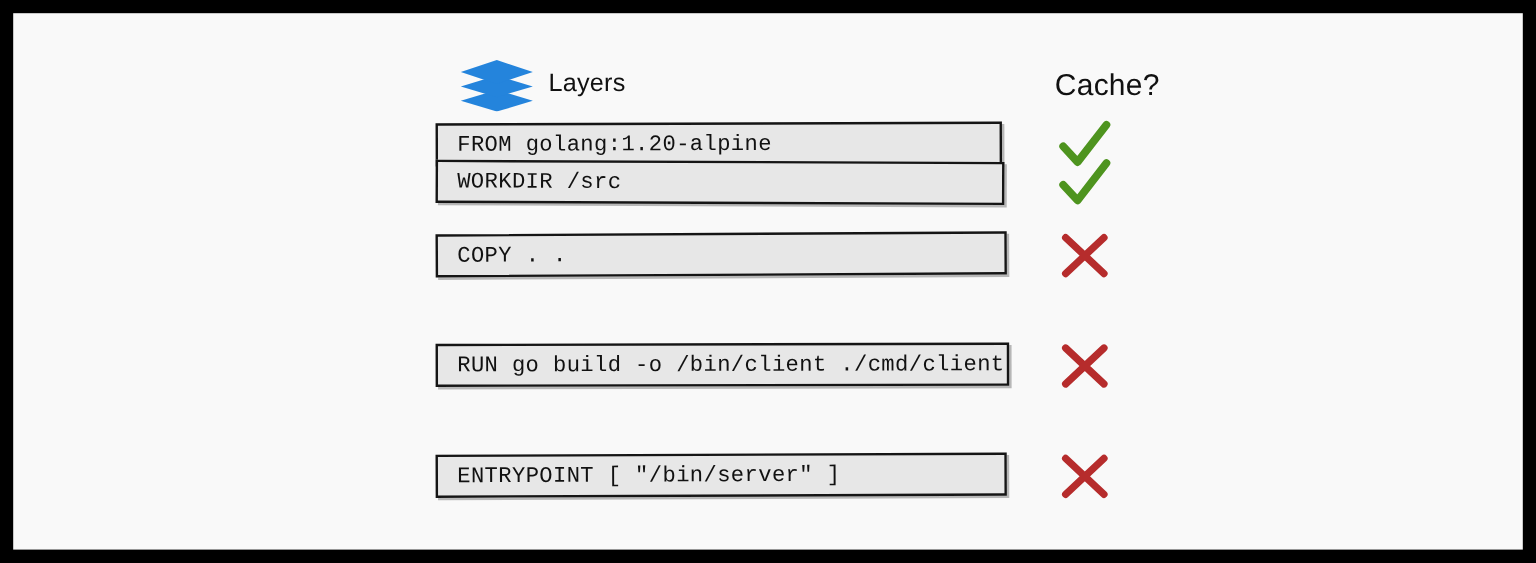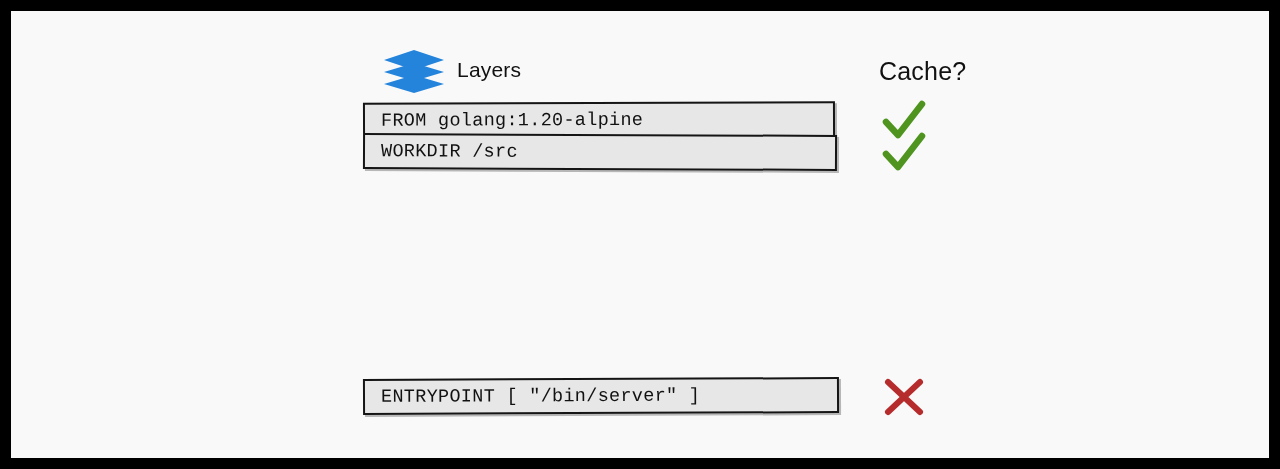--- a/index.html
+++ b/index.html
@@ -150,20 +150,40 @@
         <div class="row row-1" style="left: 0px; top: 123px; width: 100%;">
           <div class="layer-box" style="left: 352px; width: 474px;">
             <span class="layer-text">WORKDIR /src</span>
           </div>
           <div class="cache-mark" style="left: 866px; top: -8px;">
             <svg viewBox="0 0 54 54" xmlns="http://www.w3.org/2000/svg">
               <path d="M9 28 L21 41 L45 10" fill="none" stroke="#4e941f" stroke-width="6.5" stroke-linecap="round" stroke-linejoin="round"></path>
             </svg>
           </div>
         </div>
+        <div class="row row-2" style="left: 0px; top: 183px; width: 100%;">
+          <div class="layer-box" style="left: 352px; width: 476px;">
+            <span class="layer-text">COPY . .</span>
+          </div>
+          <div class="cache-mark" style="left: 866px; top: -8px;">
+            <svg viewBox="0 0 54 54" xmlns="http://www.w3.org/2000/svg">
+              <path d="M11 12 L43 42 M43 12 L11 42" fill="none" stroke="#b62c2c" stroke-width="6" stroke-linecap="round"></path>
+            </svg>
+          </div>
+        </div>
+        <div class="row row-4" style="left: 0px; top: 275px; width: 100%;">
+          <div class="layer-box" style="left: 352px; width: 478px;">
+            <span class="layer-text">RUN go build -o /bin/client ./cmd/client</span>
+          </div>
+          <div class="cache-mark" style="left: 866px; top: -8px;">
+            <svg viewBox="0 0 54 54" xmlns="http://www.w3.org/2000/svg">
+              <path d="M11 12 L43 42 M43 12 L11 42" fill="none" stroke="#b62c2c" stroke-width="6" stroke-linecap="round"></path>
+            </svg>
+          </div>
+        </div>
         <div class="row row-6" style="left: 0px; top: 367px; width: 100%;">
           <div class="layer-box" style="left: 352px; width: 476px;">
             <span class="layer-text">ENTRYPOINT [ "/bin/server" ]</span>
           </div>
           <div class="cache-mark" style="left: 866px; top: -8px;">
             <svg viewBox="0 0 54 54" xmlns="http://www.w3.org/2000/svg">
               <path d="M11 12 L43 42 M43 12 L11 42" fill="none" stroke="#b62c2c" stroke-width="6" stroke-linecap="round"></path>
             </svg>
           </div>
         </div>

